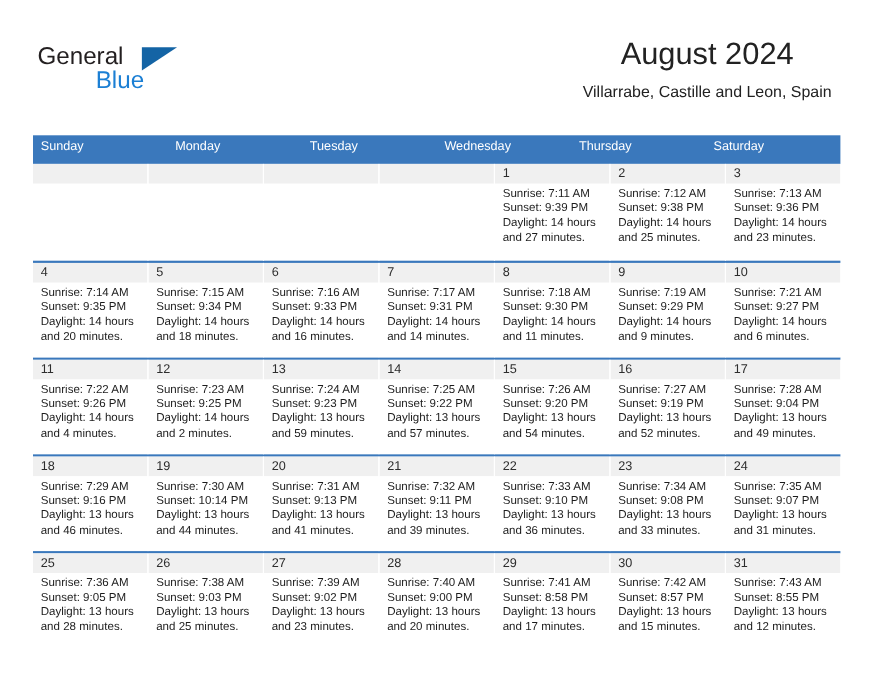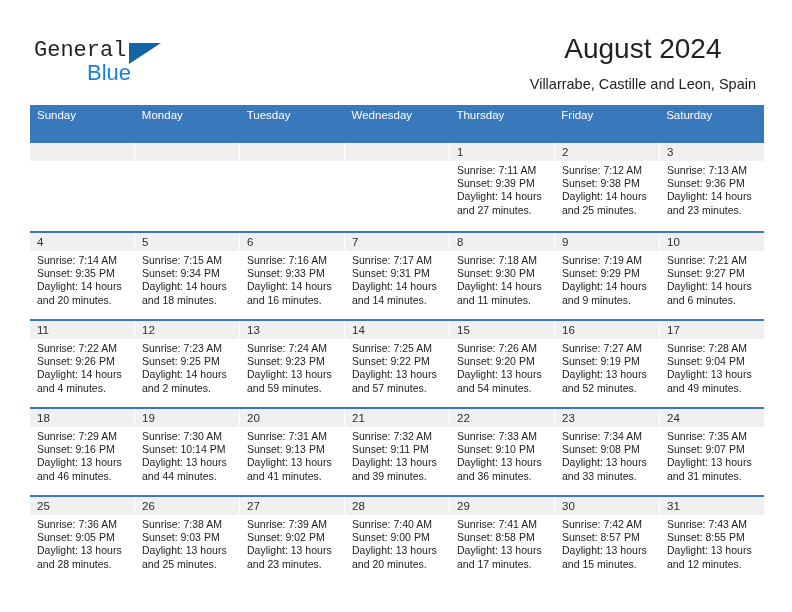--- a/index.html
+++ b/index.html
@@ -36,21 +36,21 @@
     width: 180px;
     height: 48px;
   }
   .logo-general {
     position: absolute;
     left: 0;
     top: 0;
     font-size: 22px;
     letter-spacing: 0px;
     color: #231f20;
-    font-family: Liberation Mono, monospace;
+    font-family: Liberation Sans, sans-serif;
   }
   .logo-blue {
     position: absolute;
     left: 53px;
     top: 22px;
     font-size: 22px;
     color: #1b7fd4;
     font-family: "Liberation Sans", sans-serif;
   }
   .logo-tri {
@@ -87,21 +87,22 @@
   
   .calendar {
     position: absolute;
     left: 30px;
     top: 105px;
     width: 734px;
   }
   .dow-row {
     display: flex;
     background: #3a78bc;
-    height: 38px;
+    height: 26px;
+    margin-top: 18px;
   }
   .dow-cell {
     flex: 1 1 0;
     color: #ffffff;
     font-size: 11.5px;
     line-height: 21px;
     padding-left: 7px;
     box-sizing: border-box;
     white-space: nowrap;
   }
@@ -174,21 +175,20 @@
   </div>
 
   <div class="calendar">
 
     <div class="dow-row">
       <div class="dow-cell">Sunday</div>
       <div class="dow-cell">Monday</div>
       <div class="dow-cell">Tuesday</div>
       <div class="dow-cell">Wednesday</div>
       <div class="dow-cell">Thursday</div>
-      <div class="dow-cell">Friday</div>
       <div class="dow-cell">Saturday</div>
     </div>
 
     <div class="week first">
       <div class="day-cell empty">
         <div class="day-num-band">
             <div class="day-num"></div>
           </div>
         <div class="day-body">
           <div class="day-line"></div>

